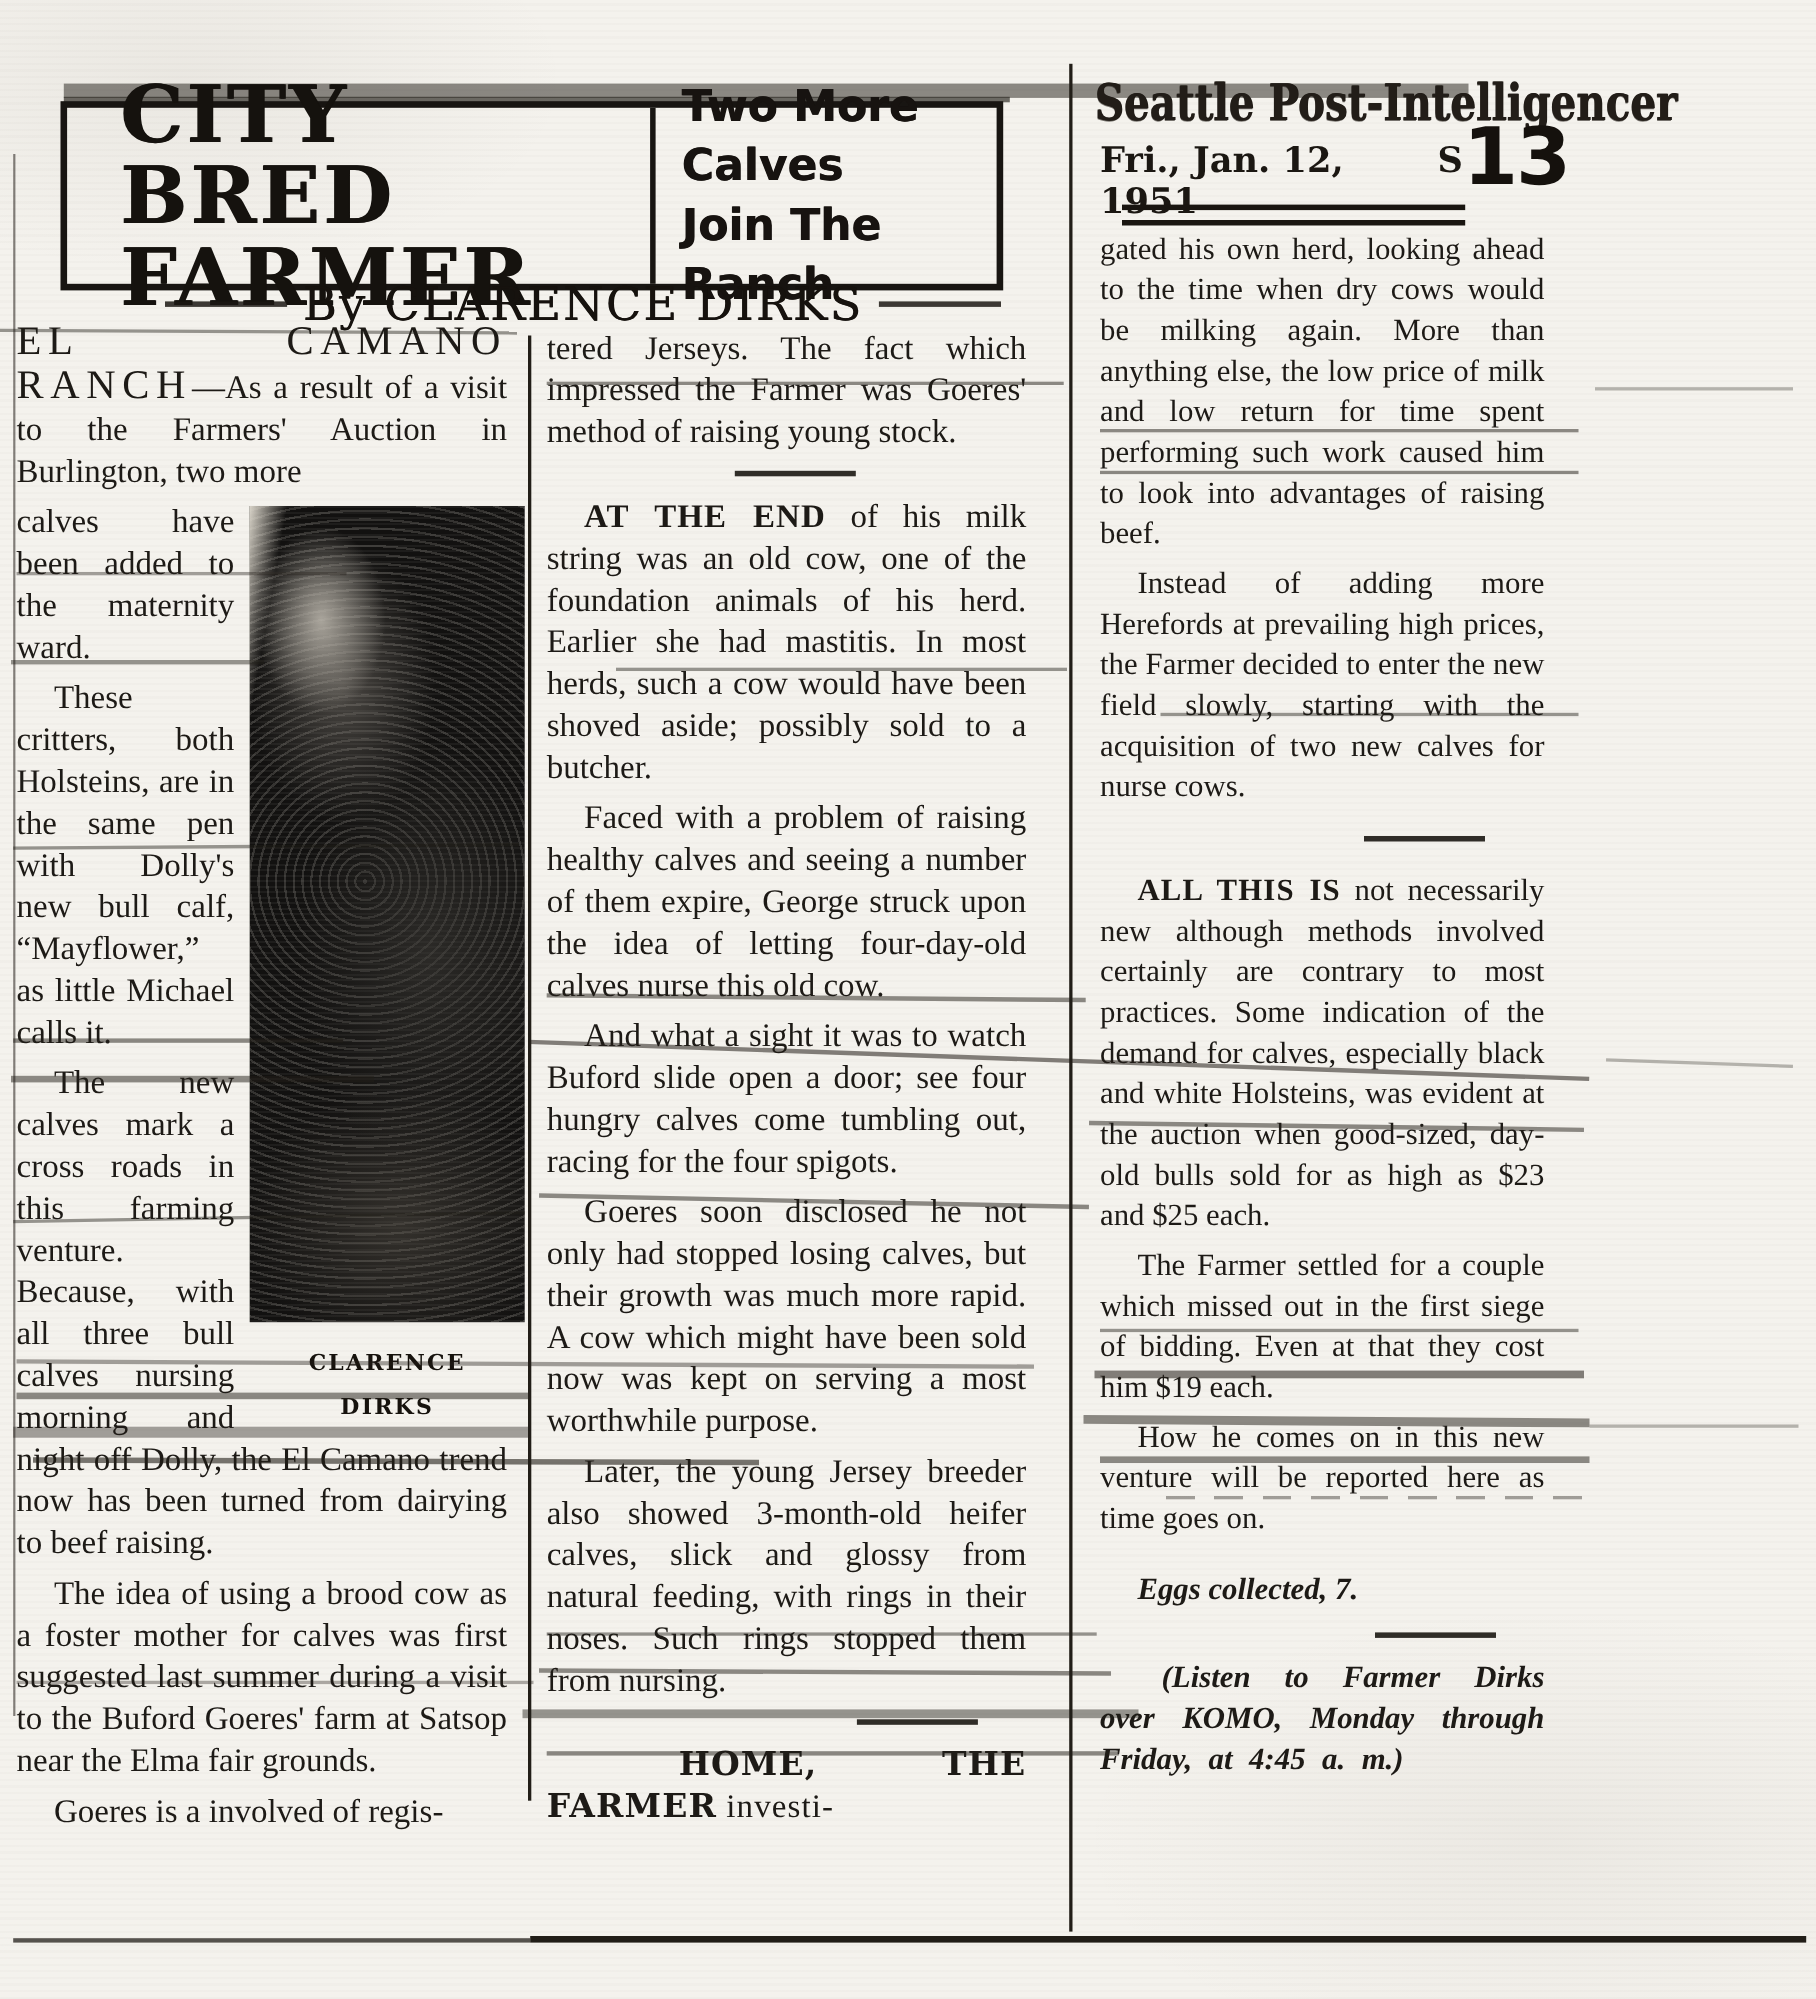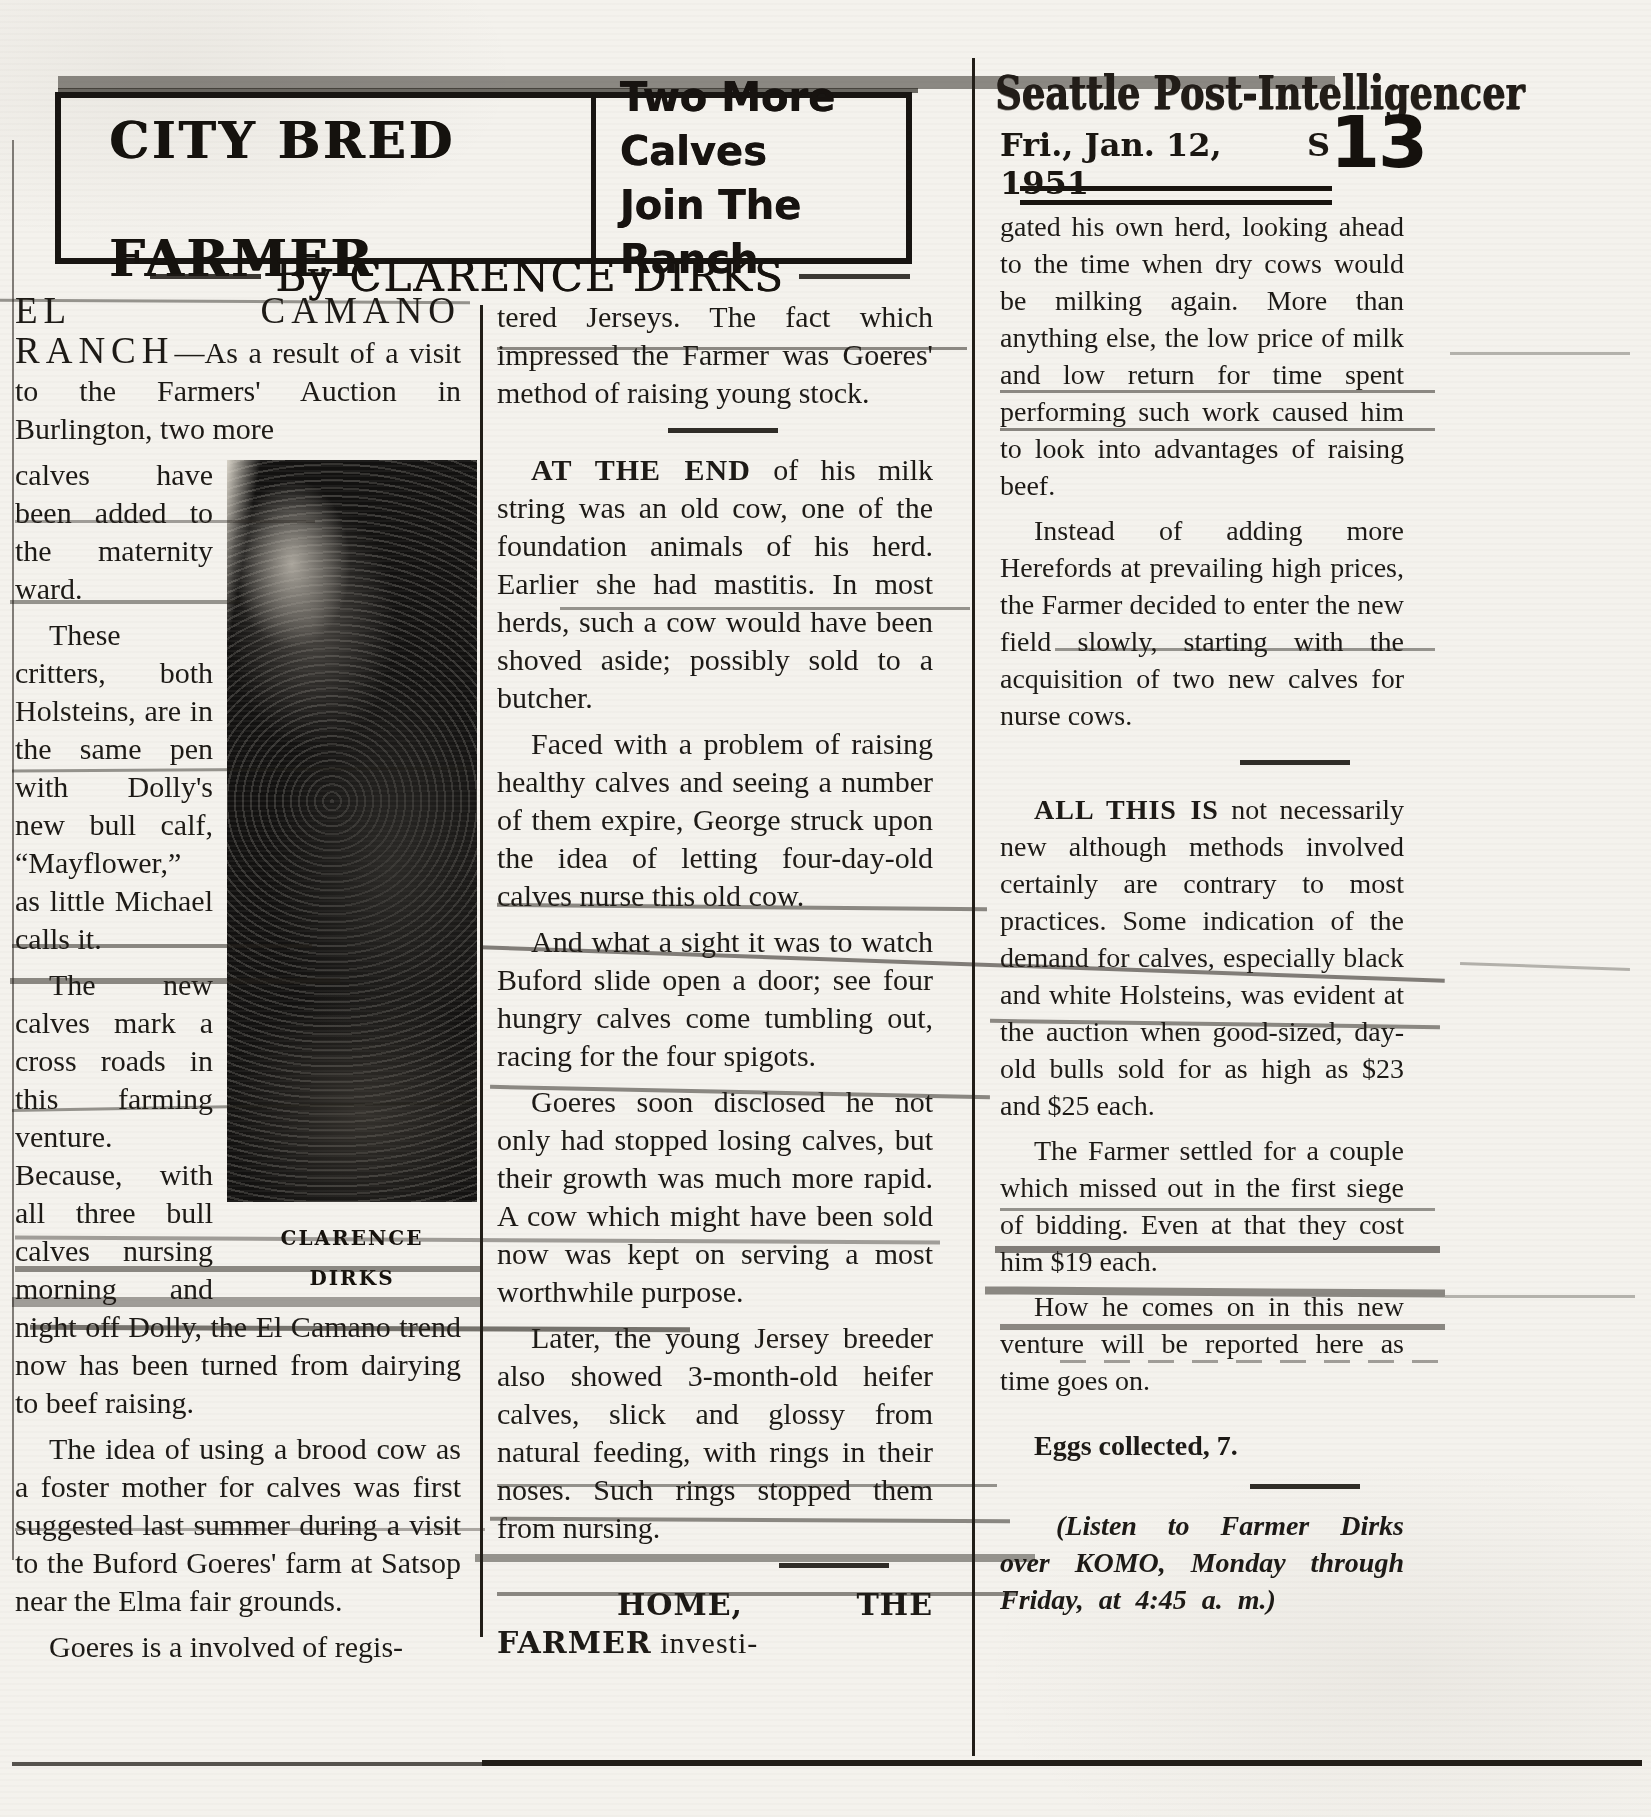--- a/index.html
+++ b/index.html
@@ -13,22 +13,22 @@
       #f4f2ed;
     color:#1d1a16;
   }
   
   .headline-box{
     position:absolute;left:55px;top:92px;width:845px;height:160px;
     border:6px solid #181512;display:flex;align-items:stretch;background:transparent;
   }
   .headline-left{width:57%;display:flex;flex-direction:column;justify-content:center;padding-left:48px;}
   .headline-left .hl{
-    font-family:"DejaVu Serif", serif;font-weight:700;font-size:50px;line-height:74px;
-    letter-spacing:3px;color:#15120e;text-shadow:1px 0 0 #15120e;margin-top:44px;
+    font-family:"DejaVu Serif", serif;font-weight:700;font-size:72px;line-height:74px;
+    letter-spacing:3px;color:#15120e;text-shadow:1px 0 0 #15120e;
   }
   .headline-divider{width:5px;background:#181512;}
   .headline-right{flex:1;display:flex;flex-direction:column;justify-content:center;align-items:center;padding-left:24px;}
   .headline-right .sub{
     font-family:"DejaVu Sans", sans-serif;font-weight:700;font-size:40px;line-height:54px;
     color:#171310;text-shadow:.6px 0 0 #171310;
   }
   .byline-row{
     position:absolute;left:150px;top:252px;width:760px;display:flex;align-items:center;gap:14px;
   }
@@ -70,21 +70,21 @@
       radial-gradient(ellipse 160px 260px at 65% 55%, rgba(60,58,54,.6), transparent 75%),
       radial-gradient(ellipse 200px 180px at 55% 88%, rgba(85,80,72,.5), transparent 70%),
       repeating-radial-gradient(circle at 42% 46%, rgba(235,230,220,.16) 0 2px, transparent 2px 8px),
       repeating-linear-gradient(0deg, rgba(255,252,245,.05) 0 2px, transparent 2px 5px);
   }
   .photo-caption{padding-top:16px;text-align:center;font-family:"DejaVu Serif", serif;
     font-weight:700;font-size:20px;line-height:40px;letter-spacing:2px;color:#16120d;}
   
   .home-line{font-weight:700;font-family:"DejaVu Serif", serif;letter-spacing:1px;}
   .italic{font-style:italic;font-weight:700;word-spacing:8px;}
-  .eggs{font-weight:700;text-indent:40px;}
+  .eggs{font-style:italic;font-weight:700;text-indent:40px;}
   
   .vrule,.hrule,.art{position:absolute;background:#221e18;}
   .art{opacity:.5;}
 </style>
 </head>
 <body>
 
 <div id="page">
 
   <div class="art" style="left:58px;top:76px;width:1277px;height:13px;opacity:.5;"></div>

